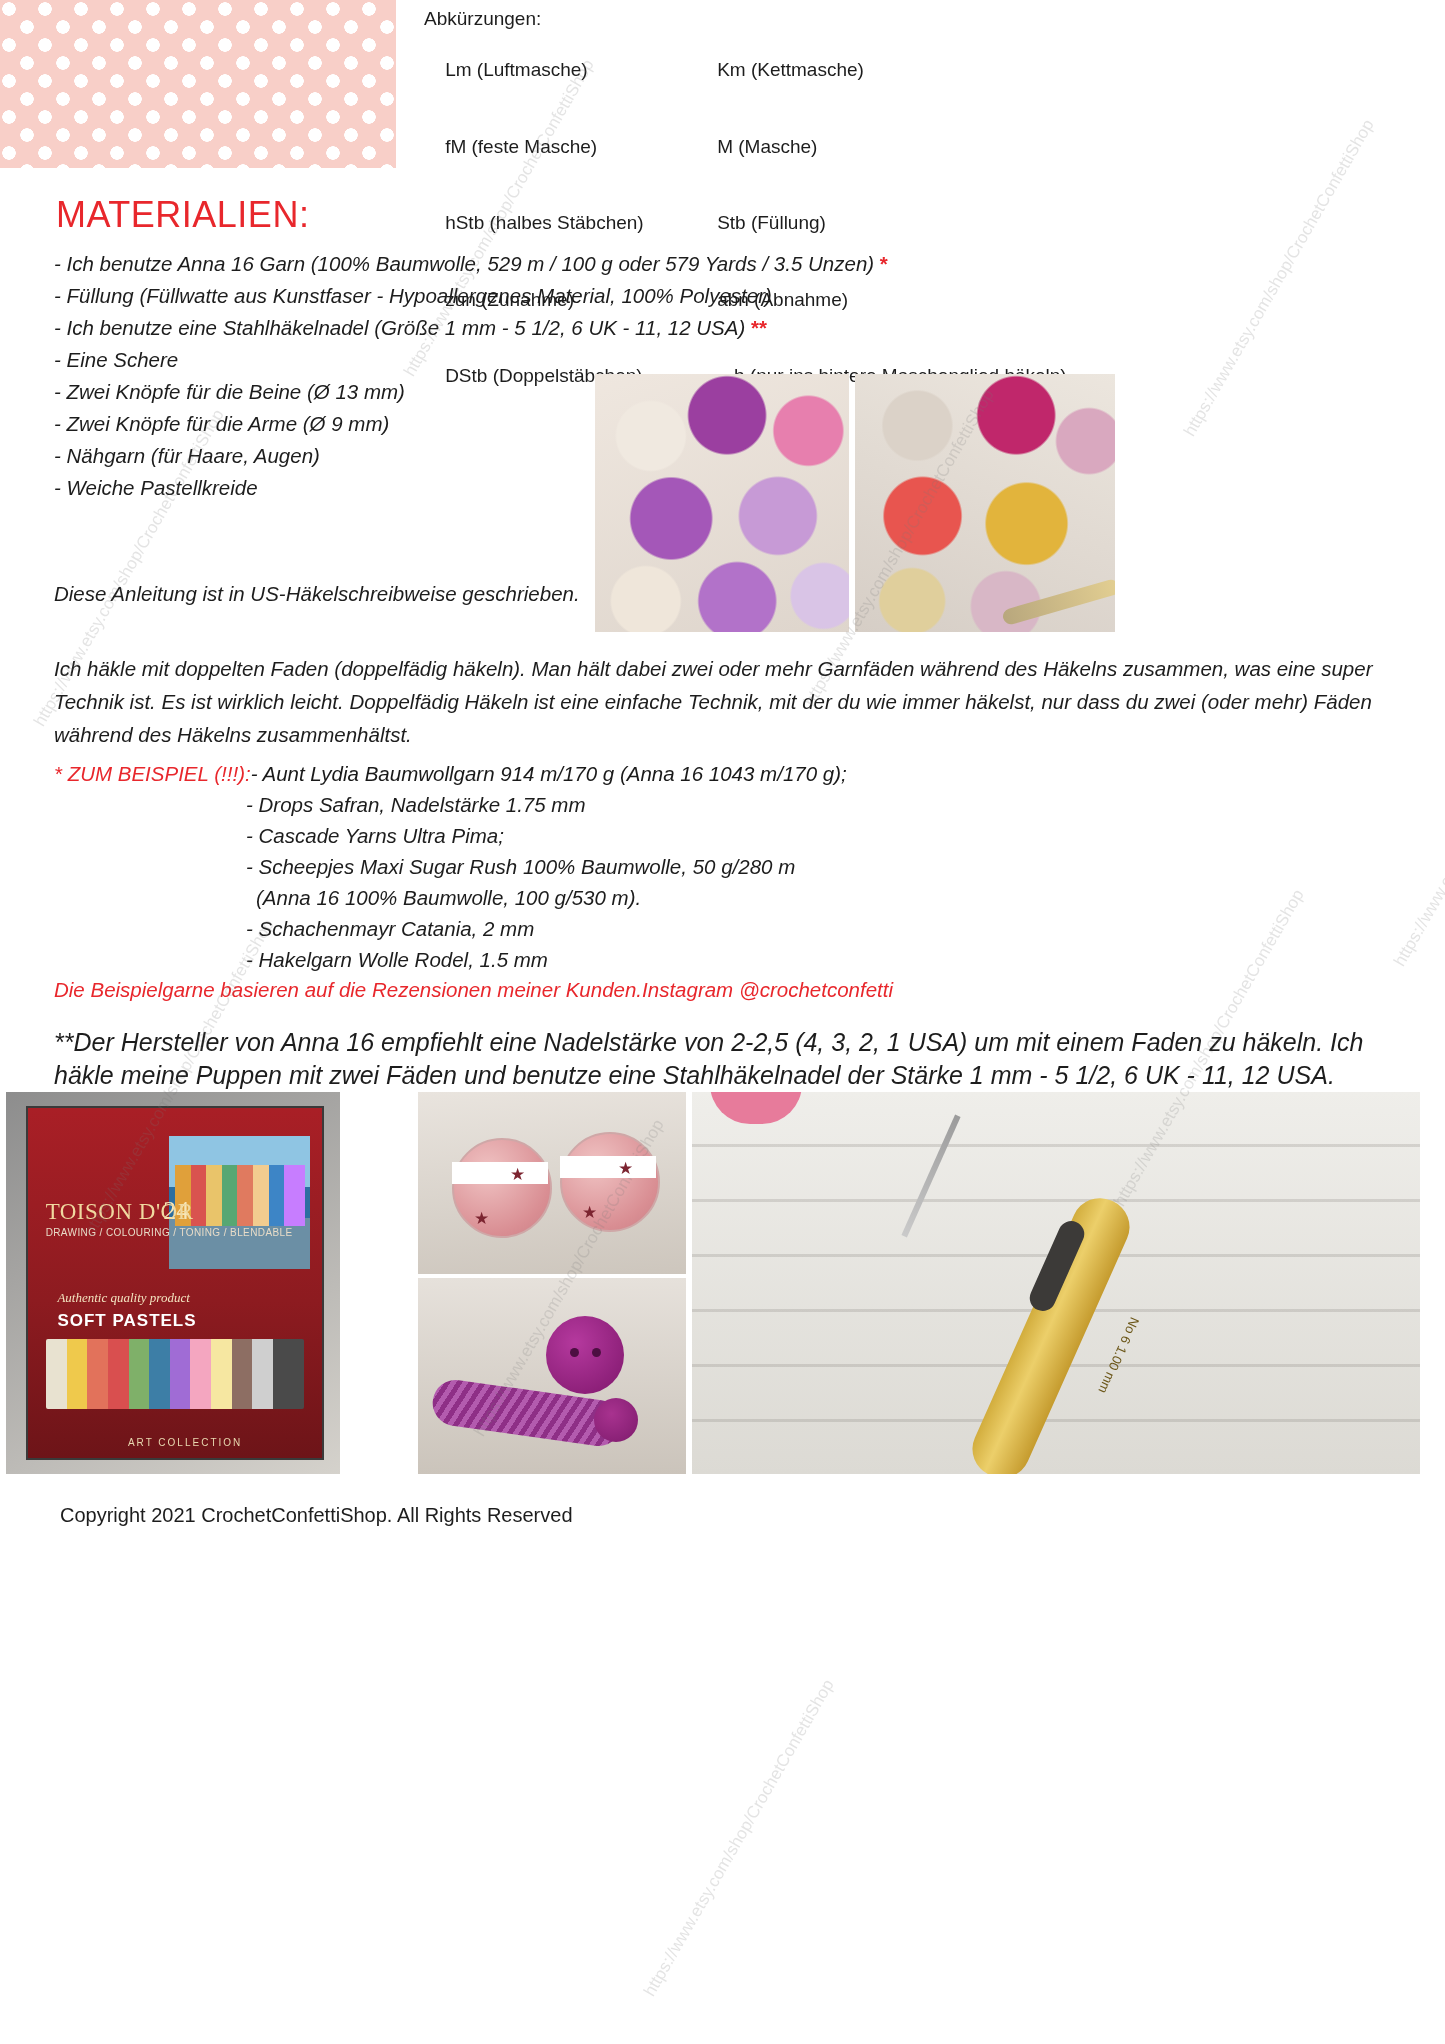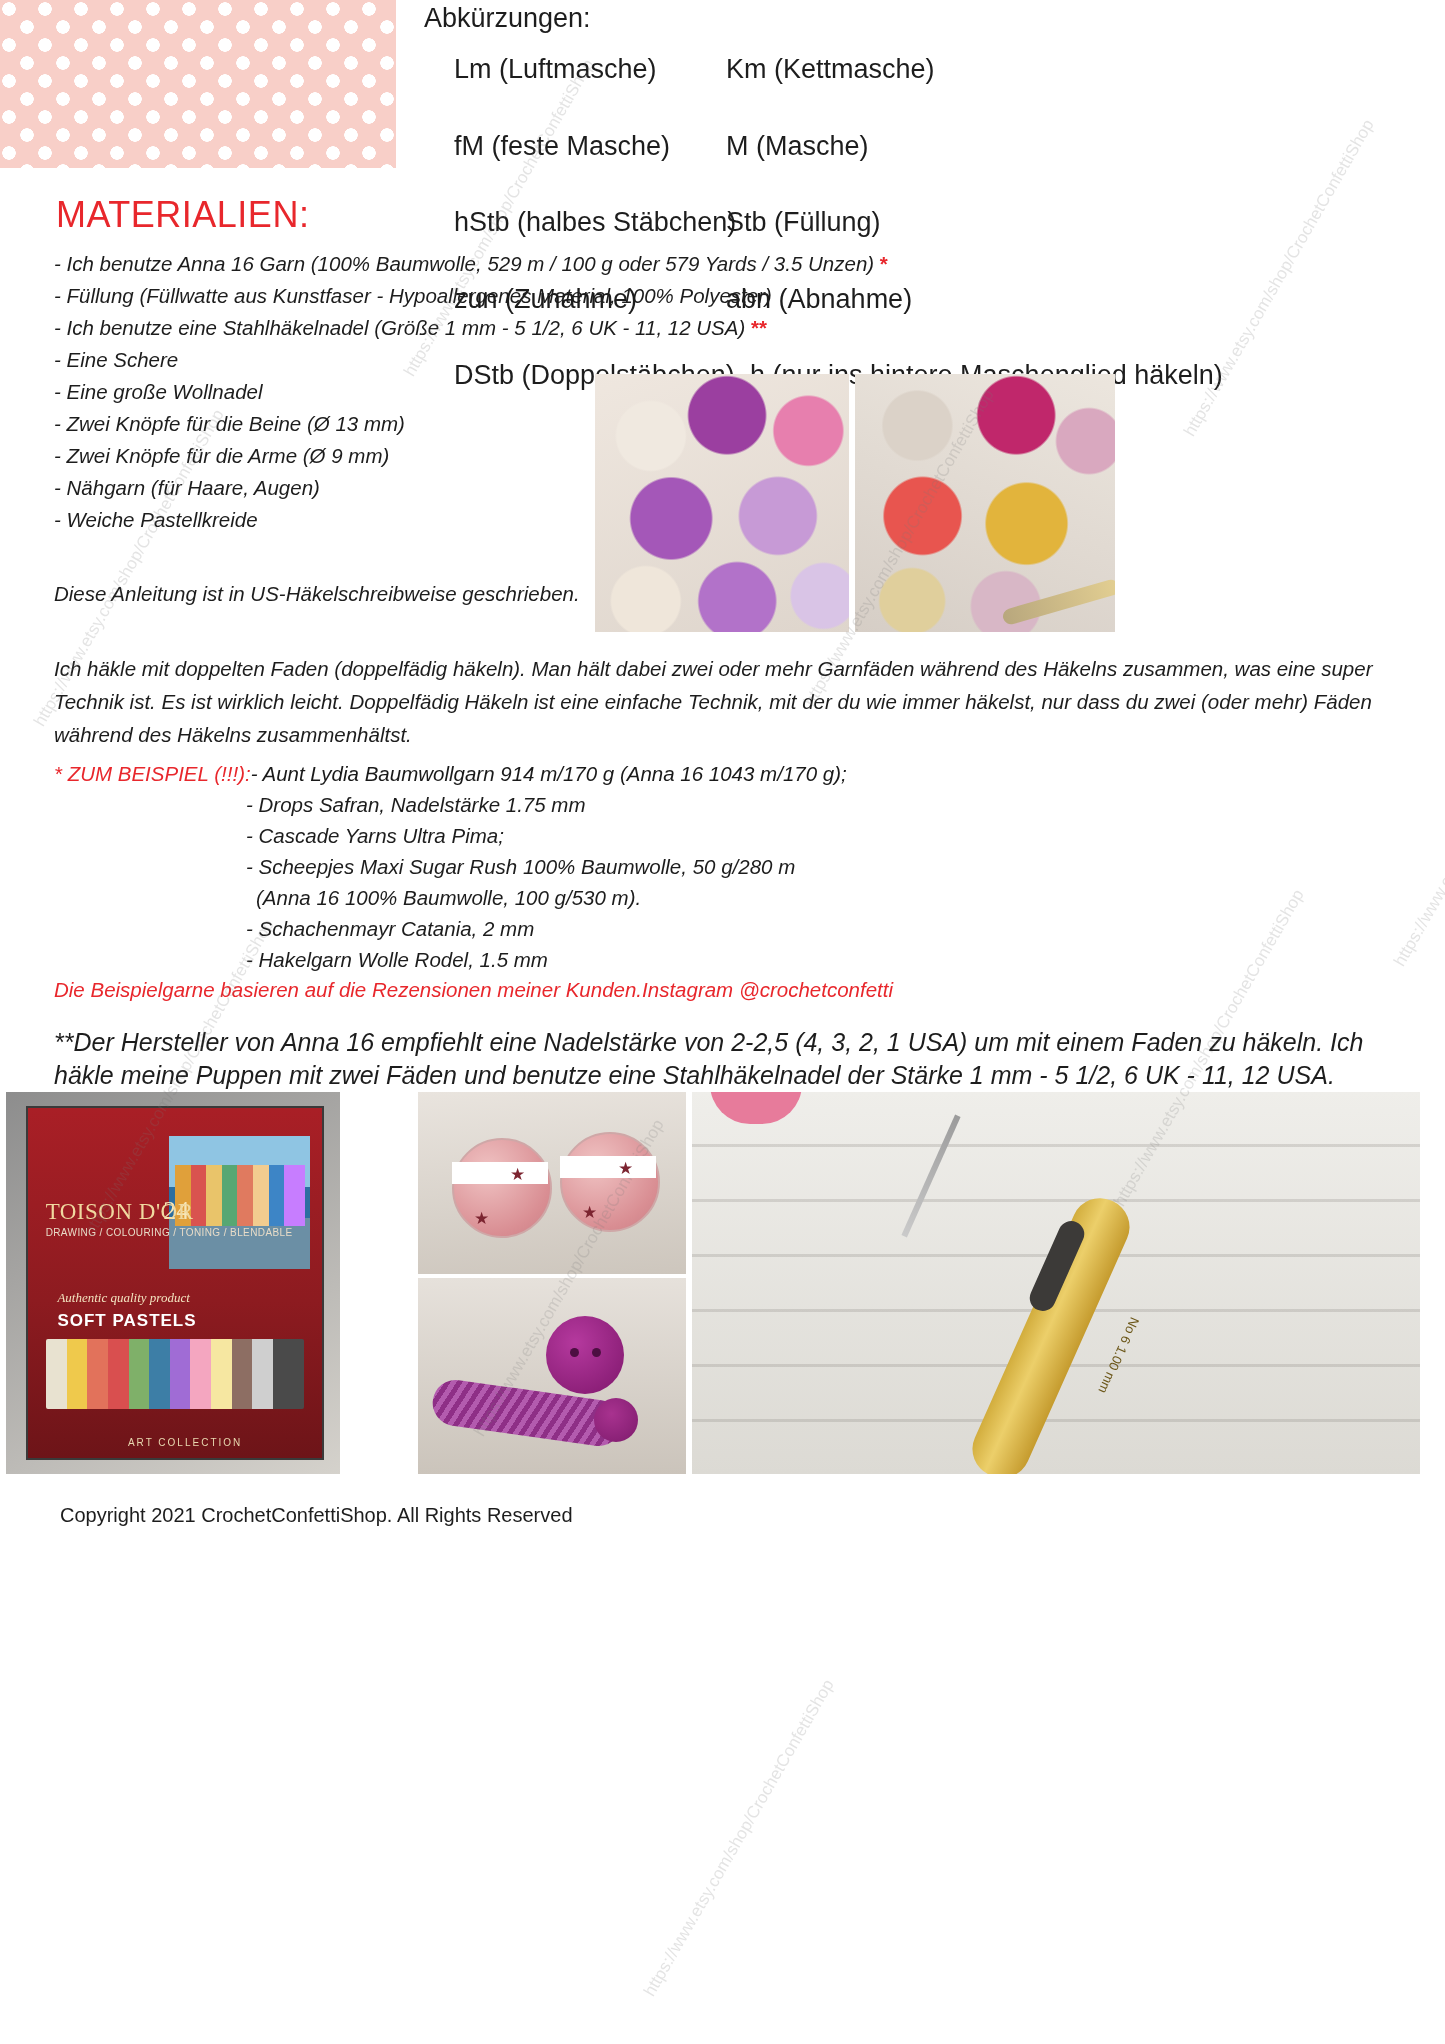--- a/index.html
+++ b/index.html
@@ -25,21 +25,21 @@
       radial-gradient(circle at 9px 9px, #ffffff 6.5px, rgba(255,255,255,0) 7px),
       radial-gradient(circle at 27px 27px, #ffffff 6.5px, rgba(255,255,255,0) 7px);
     background-size: 36px 36px;
   }
 
   
   .abbrev {
     position: absolute;
     left: 424px; top: 6px;
     width: 1000px;
-    font-size: 27px;
+    font-size: 19px;
     line-height: 25.5px;
     color: #1d1d1d;
   }
   .abbrev .row { display: block; white-space: pre; }
   .abbrev .col1 { display: inline-block; width: 272px; }
   .abbrev .col2 { display: inline-block; }
 
   
   .materialien-heading {
     position: absolute;
@@ -339,21 +339,20 @@
   </span>
 </div>
 
 <div class="materialien-heading">MATERIALIEN:</div>
 
 <div class="mat-list">
   <span class="li"><span>- Ich benutze Anna 16 Garn (100% Baumwolle, 529 m / 100 g oder 579 Yards / 3.5 Unzen) </span><span class="star">*</span></span>
   <span class="li">- Füllung (Füllwatte aus Kunstfaser - Hypoallergenes Material, 100% Polyester)</span>
   <span class="li"><span>- Ich benutze eine Stahlhäkelnadel (Größe 1 mm - 5 1/2, 6 UK - 11, 12 USA) </span><span class="star">**</span></span>
   <span class="li">- Eine Schere</span>
-  <span class="li">- Eine große Wollnadel</span>
   <span class="li">- Zwei Knöpfe für die Beine (Ø 13 mm)</span>
   <span class="li">- Zwei Knöpfe für die Arme (Ø 9 mm)</span>
   <span class="li">- Nähgarn (für Haare, Augen)</span>
   <span class="li">- Weiche Pastellkreide</span>
 </div>
 
 <div class="note-us">Diese Anleitung ist in US-Häkelschreibweise geschrieben.</div>
 <div class="para-double">Ich häkle mit doppelten Faden (doppelfädig häkeln). Man hält dabei zwei oder mehr Garnfäden während des Häkelns zusammen, was eine super Technik ist. Es ist wirklich leicht. Doppelfädig Häkeln ist eine einfache Technik, mit der du wie immer häkelst, nur dass du zwei (oder mehr) Fäden während des Häkelns zusammenhältst.</div>
 
 <div class="example-wrap">

